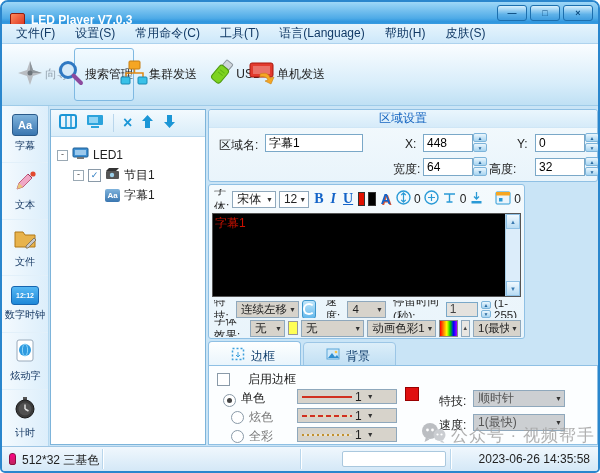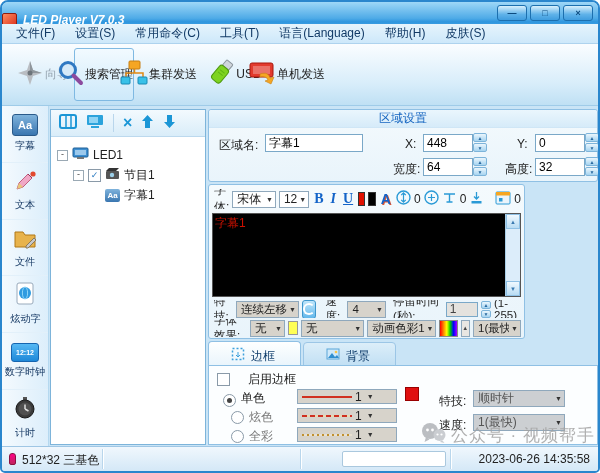--- a/index.html
+++ b/index.html
@@ -1,20 +1,20 @@
 <!DOCTYPE html>
 <html><head>
 <meta charset="utf-8">
 <style>
   html,body{margin:0;padding:0;background:#fff;font-family:"Liberation Sans","DejaVu Sans",sans-serif;}
   .win{position:relative;width:600px;height:473px;box-sizing:border-box;border:2px solid #2a86cd;
        border-radius:8px 8px 5px 5px;background:#c9e4f6;overflow:hidden;font-size:12px;color:#222;}
   
-  .titlebar{position:absolute;top:0;left:0;right:0;height:36px;display:flex;align-items:center;padding-left:0;
-    background:linear-gradient(180deg,#9ed7f7,#4fabe7 45%,#2f96de 55%,#6fbcee);color:#fff;font-weight:bold;font-style:italic;}
+  .titlebar{position:absolute;top:0;left:0;right:0;height:36px;display:flex;align-items:center;padding-left:8px;
+    background:linear-gradient(180deg,#9ed7f7,#4fabe7 45%,#2f96de 55%,#6fbcee);color:#fff;font-weight:bold;}
   .appicon{width:13px;height:13px;border-radius:2px;background:linear-gradient(135deg,#ff8a5c,#d92f1d);
     border:1px solid #8e1d10;margin-right:6px;}
   .winbtns{position:absolute;right:5px;top:3px;display:flex;gap:3px;}
   .wbtn{width:28px;height:14px;border:1px solid #1c6fae;border-radius:3px;display:flex;align-items:center;
     justify-content:center;font-size:9px;font-weight:bold;color:#0c4a7e;
     background:linear-gradient(180deg,#d8f0fc,#5fb2e9 60%,#3f9ddf);}
   
   .menubar{position:absolute;top:22px;left:0;right:0;height:19px;display:flex;align-items:center;padding-left:4px;
     background:linear-gradient(180deg,#e6f4fc,#cde8fa);border-bottom:1px solid #aed3ee;color:#123a66;}
   .mitem{padding:1px 10px;cursor:default;}
@@ -202,30 +202,30 @@
       <span class="slab">文本</span>
     </div>
     <div class="sbtn">
       <span><svg width="24" height="22" viewBox="0 0 24 22">
             <path d="M2 5h8l2 3h10v12H2z" fill="#e8b34c" stroke="#b07818"></path>
             <path d="M13 19l8-8 2 2-8 8h-2z" fill="#c8c8c8" stroke="#8a7a5a"></path>
           </svg></span>
       <span class="slab">文件</span>
     </div>
     <div class="sbtn">
+      <span class="ic-dig">12:12</span>
+      <span class="slab">数字时钟</span>
+    </div>
+    <div class="sbtn">
       <span><svg width="22" height="24" viewBox="0 0 22 24">
             <rect x="3" y="1" width="16" height="21" rx="2" fill="#fff" stroke="#99aabb"></rect>
             <circle cx="11" cy="11" r="6" fill="#2f9be0"></circle>
             <ellipse cx="11" cy="11" rx="2.6" ry="6" fill="none" stroke="#8fd6f8"></ellipse>
           </svg></span>
       <span class="slab">炫动字</span>
-    </div>
-    <div class="sbtn">
-      <span class="ic-dig">12:12</span>
-      <span class="slab">数字时钟</span>
     </div>
     <div class="sbtn">
       <span><svg width="24" height="24" viewBox="0 0 24 24">
             <rect x="10" y="1" width="4" height="3" fill="#555"></rect>
             <circle cx="12" cy="13" r="9" fill="#3a3a3a" stroke="#161616"></circle>
             <circle cx="12" cy="13" r="6.5" fill="#505050"></circle>
             <path d="M12 13V8.5M12 13l3.5 2" stroke="#ddd" stroke-width="1.5"></path>
           </svg></span>
       <span class="slab">计时</span>
     </div>
@@ -295,21 +295,21 @@
       <span class="spin" style="left:376px;top:5px">
           <i>▲</i>
           <i>▼</i>
         </span>
       <span class="flab" style="left:184px;top:33px">宽度:</span>
       <input class="fin" style="left: 214px; top: 30px; width: 42px;" value="64">
       <span class="spin" style="left:264px;top:29px">
           <i>▲</i>
           <i>▼</i>
         </span>
-      <span class="flab" style="left:296px;top:33px">高度:</span>
+      <span class="flab" style="left:280px;top:33px">高度:</span>
       <input class="fin" style="left: 326px; top: 30px; width: 42px;" value="32">
       <span class="spin" style="left:376px;top:29px">
           <i>▲</i>
           <i>▼</i>
         </span>
     </div>
   </div>
 
   <div class="grp" style="left:206px;top:182px;width:317px;height:155px">
     <div class="fontrow">

